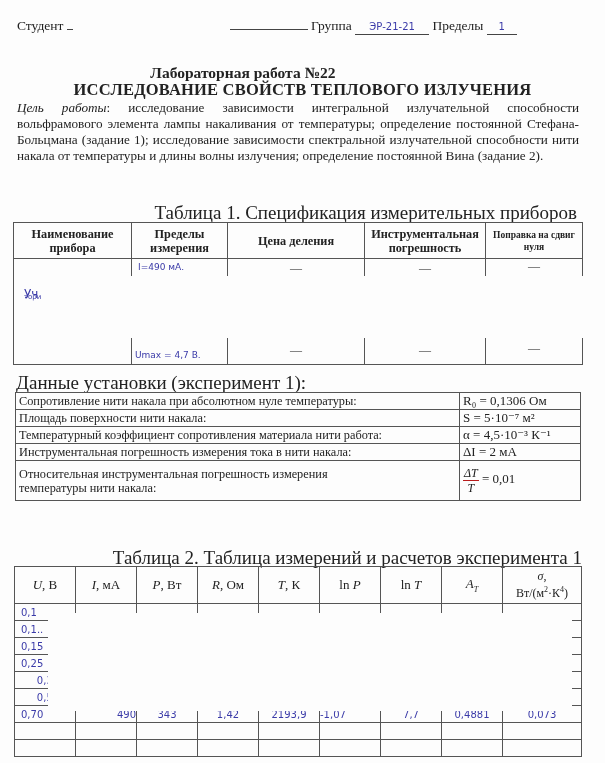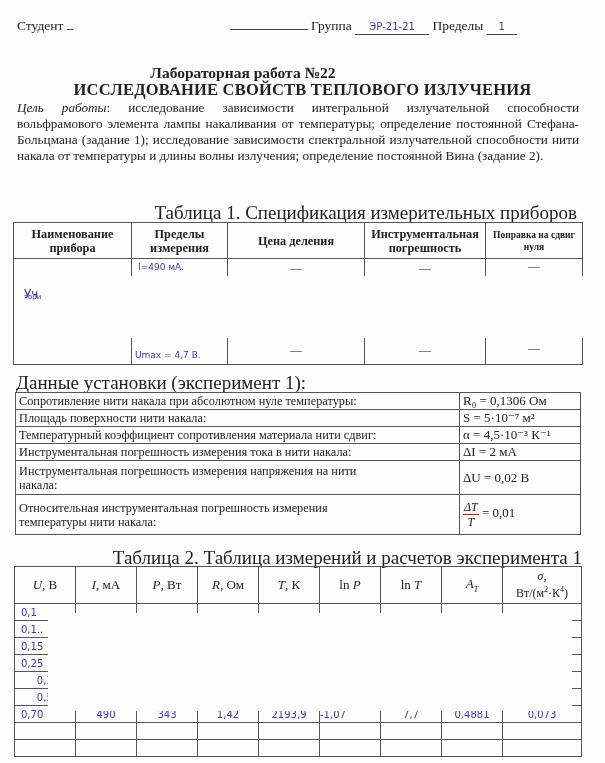--- a/index.html
+++ b/index.html
@@ -89,30 +89,26 @@
   <tbody>
       <tr style="height:17px">
         <td style="width:437px">Сопротивление нити накала при абсолютном нуле температуры:</td>
         <td class="v">R₀ = 0,1306 Ом</td>
       </tr>
   <tr style="height:17px">
         <td>Площадь поверхности нити накала:</td>
         <td class="v">S = 5·10⁻⁷ м²</td>
       </tr>
   <tr style="height:17px">
-        <td>Температурный коэффициент сопротивления материала нити сдвиг:</td>
+        <td>Температурный коэффициент сопротивления материала нити работа:</td>
         <td class="v">α = 4,5·10⁻³ К⁻¹</td>
       </tr>
   <tr style="height:17px">
         <td>Инструментальная погрешность измерения тока в нити накала:</td>
         <td class="v">ΔI = 2 мА</td>
-      </tr>
-  <tr style="height:34px">
-        <td style="padding-right:90px">Инструментальная погрешность измерения напряжения на нити накала:</td>
-        <td class="v">ΔU = 0,02 В</td>
       </tr>
   <tr style="height:40px">
         <td style="padding-right:90px">Относительная инструментальная погрешность измерения температуры нити накала:</td>
     <td class="v">
       <span style="display:inline-block;vertical-align:middle;text-align:center;font-style:italic;font-size:12px">
         <span style="display:block;border-bottom:1px solid #b91c1c;padding:0 1px">ΔT</span>
         <span style="display:block">T</span>
       </span>
       <span>= 0,01</span>
     </td>
@@ -198,21 +194,21 @@
         <td class="hw" style="text-align: center; padding-left: 0px; font-size: 10px;"></td>
         <td class="hw" style="text-align: center; padding-left: 0px; font-size: 10px;"></td>
         <td class="hw" style="text-align: center; padding-left: 0px; font-size: 10px;"></td>
         <td class="hw" style="text-align: center; padding-left: 0px; font-size: 10px;"></td>
         <td class="hw" style="text-align: center; padding-left: 0px; font-size: 10px;"></td>
         <td class="hw" style="text-align: center; padding-left: 0px; font-size: 10px;"></td>
         <td class="hw" style="text-align: center; padding-left: 0px; font-size: 10px;">0,072</td>
       </tr>
       <tr style="height: 17px;">
         <td class="hw" style="text-align: left; padding-left: 6px; font-size: 10px;">0,70</td>
-        <td class="hw" style="text-align: center; padding-left: 0px; font-size: 10px;">490</td>
+        <td class="hw" style="text-align: right; padding-left: 0px; font-size: 10px;">490</td>
         <td class="hw" style="text-align: center; padding-left: 0px; font-size: 10px;">343</td>
         <td class="hw" style="text-align: center; padding-left: 0px; font-size: 10px;">1,42</td>
         <td class="hw" style="text-align: center; padding-left: 0px; font-size: 10px;">2193,9</td>
         <td class="hw" style="text-align: left; padding-left: 0px; font-size: 10px;">-1,07</td>
         <td class="hw" style="text-align: center; padding-left: 0px; font-size: 10px;">7,7</td>
         <td class="hw" style="text-align: center; padding-left: 0px; font-size: 10px;">0,4881</td>
         <td class="hw" style="text-align: center; padding-left: 0px; font-size: 10px;">0,073</td>
       </tr>
       <tr style="height: 17px;">
         <td class="hw" style="text-align: left; padding-left: 6px; font-size: 10px;"></td>

